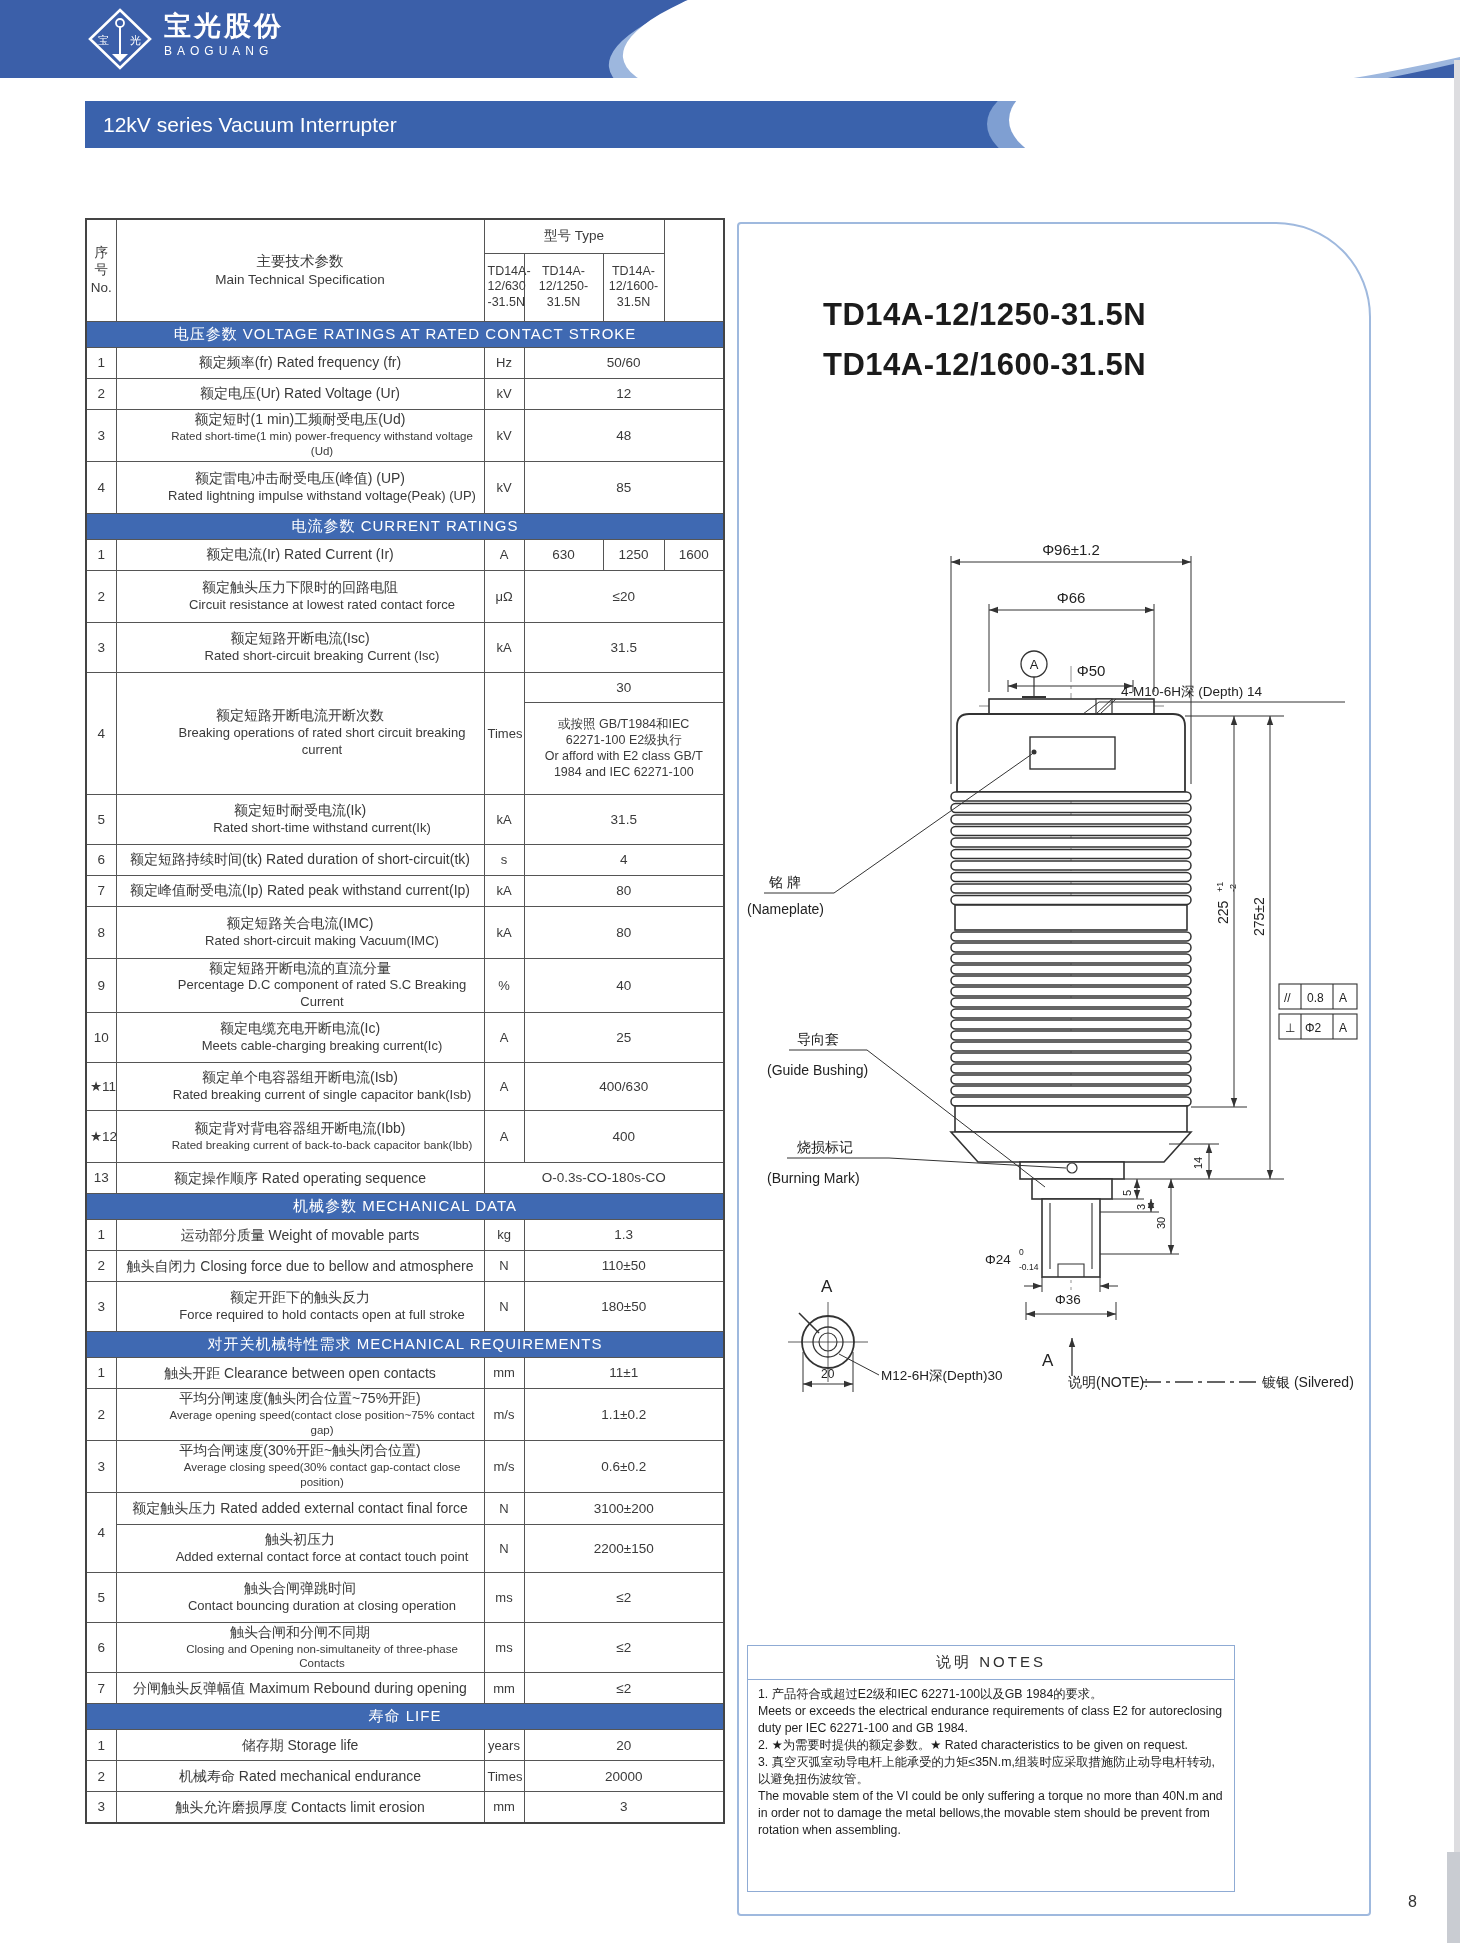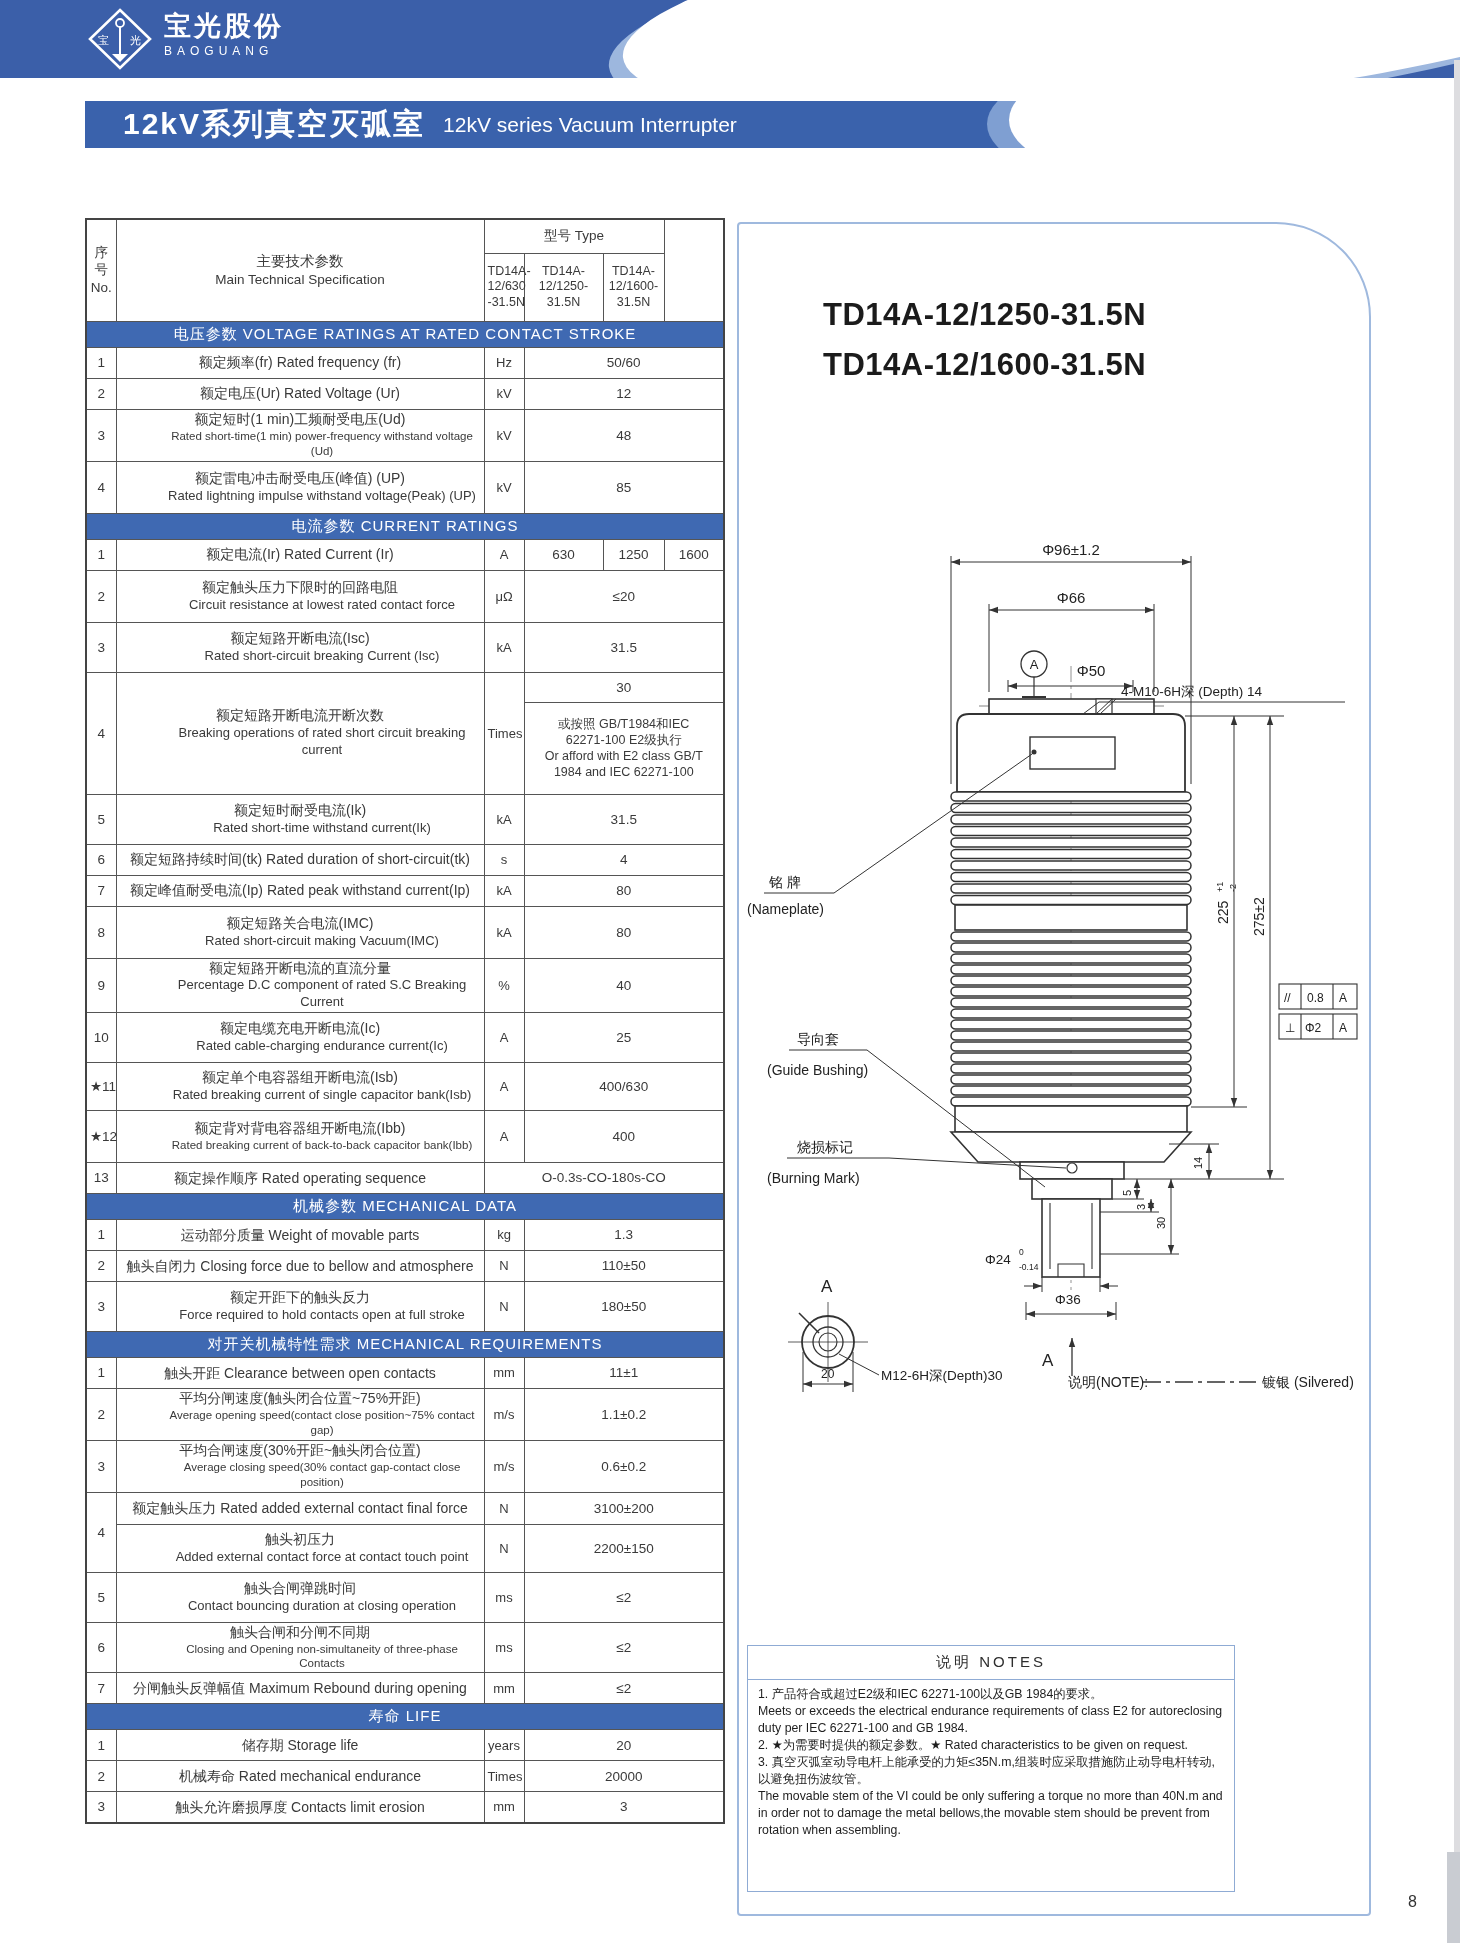--- a/index.html
+++ b/index.html
@@ -76,21 +76,20 @@
   </svg>
   <div class="btxt">
     <div class="b1">宝光股份</div>
     <div class="b2">BAOGUANG</div>
   </div>
 </div>
 
 <div class="tbar">
   <div class="rim2"></div>
   <div class="w2"></div>
-  <span class="cn">12kV系列真空灭弧室</span>
   <span class="en">12kV series Vacuum Interrupter</span>
 </div>
 
 <table class="t">
   <colgroup>
       <col style="width:30px">
       <col style="width:368px">
       <col style="width:40px">
       <col style="width:79px">
       <col style="width:61px">
@@ -228,21 +227,21 @@
           <span class="cn">额定短路开断电流的直流分量</span>
           <span class="en">Percentage D.C component of rated S.C Breaking Current</span>
         </td>
         <td class="unit">%</td>
         <td class="val" colspan="3">40</td>
       </tr>
   <tr class="h50">
         <td class="no">10</td>
         <td class="spec two">
           <span class="cn">额定电缆充电开断电流(Ic)</span>
-          <span class="en">Rated cable-charging endurance current(Ic)</span>
+          <span class="en">Meets cable-charging breaking current(Ic)</span>
         </td>
         <td class="unit">A</td>
         <td class="val" colspan="3">25</td>
       </tr>
   <tr class="h48">
         <td class="no">★11</td>
         <td class="spec two">
           <span class="cn">额定单个电容器组开断电流(Isb)</span>
           <span class="en">Rated breaking current of single capacitor bank(Isb)</span>
         </td>

